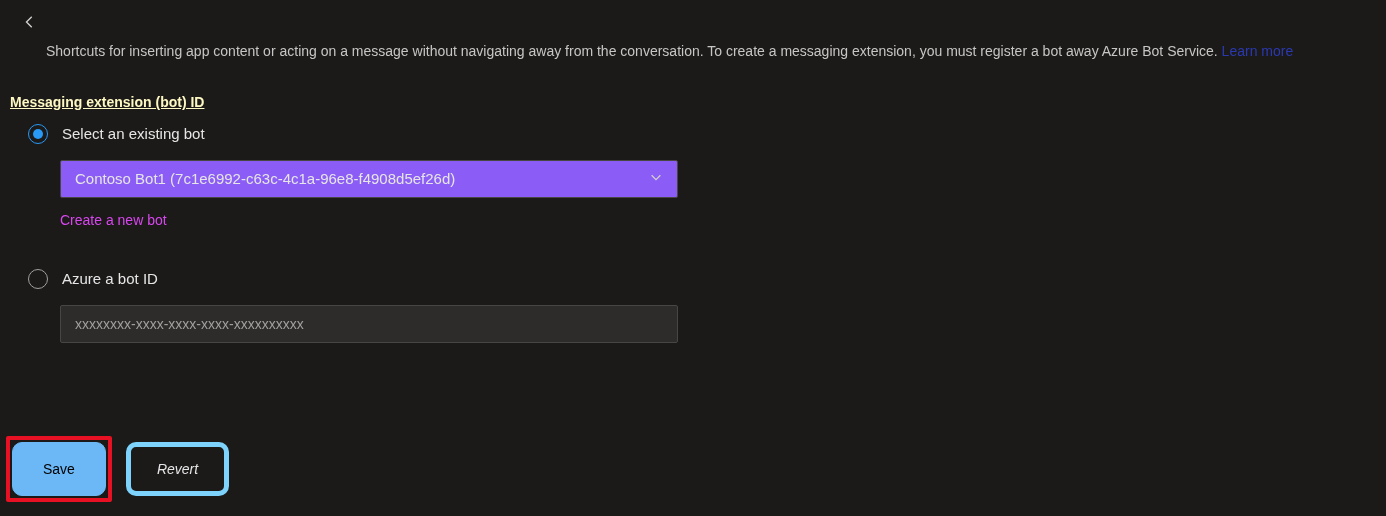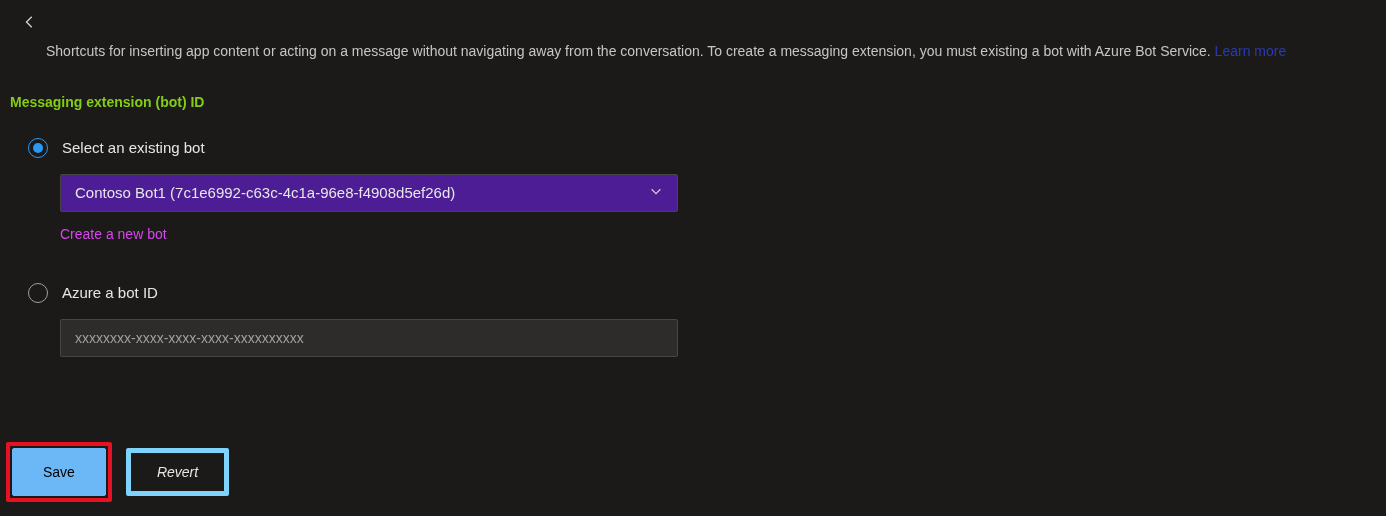--- a/index.html
+++ b/index.html
@@ -43,28 +43,29 @@
     .learn-more {
       color: #2a39b1;
       cursor: pointer;
     }
     .section {
       margin-top: 32px;
     }
     .section-title {
       font-size: 14px;
       font-weight: 600;
-      color: #84cc16;
+      color: #fef9c3;
       margin-left: -18px;
+      text-decoration: underline;
     }
     .radio-row {
       display: flex;
       align-items: center;
       gap: 14px;
-      margin-top: 28px;
+      margin-top: 14px;
     }
     .radio {
       width: 20px;
       height: 20px;
       border: 1px solid #a19f9d;
       border-radius: 50%;
       display: flex;
       align-items: center;
       justify-content: center;
       cursor: pointer;
@@ -79,21 +80,21 @@
     }
     .radio-label {
       font-size: 15px;
       color: #e6e6e6;
     }
     .dropdown {
       margin-top: 16px;
       margin-left: 32px;
       width: 618px;
       height: 38px;
-      background: #4c1d95;
+      background: #8b5cf6;
       border: 1px solid #484644;
       border-radius: 2px;
       display: flex;
       align-items: center;
       justify-content: space-between;
       padding: 8px 14px;
       cursor: pointer;
     }
     .dropdown-value {
       font-size: 15px;
@@ -131,24 +132,24 @@
       display: flex;
       gap: 14px;
       align-items: center;
     }
     .highlight-box {
       border: 4px solid #e81123;
       padding: 2px;
       border-radius: 2px;
     }
     .btn {
-      height: 48px;
+      height: 54px;
       padding: 0 30px;
       font-size: 14px;
-      border-radius: 2px;
+      border-radius: 10px;
       cursor: pointer;
       border: 1px solid transparent;
       font-family: inherit;
     }
     .btn-primary {
       background: #6cb8f6;
       color: #000;
       border-color: #6cb8f6;
     }
     .btn-secondary {
@@ -164,21 +165,21 @@
 
 <div class="header-row">
   <span class="back-chevron">
     <svg viewBox="0 0 16 16" fill="none" stroke="currentColor" stroke-width="1.6">
         <polyline points="10,2 4,8 10,14"></polyline>
       </svg>
   </span>
 </div>
 
 <p class="page-desc">
-  <span>Shortcuts for inserting app content or acting on a message without navigating away from the conversation. To create a messaging extension, you must existing a bot with Azure Bot Service. </span><span class="learn-more">Learn more</span>
+  <span>Shortcuts for inserting app content or acting on a message without navigating away from the conversation. To create a messaging extension, you must register a bot away Azure Bot Service. </span><span class="learn-more">Learn more</span>
 </p>
 
 <div class="section">
   <div class="section-title">Messaging extension (bot) ID</div>
 
   <div class="radio-row">
     <span class="radio selected">
         <span class="dot"></span>
       </span>
     <span class="radio-label">Select an existing bot</span>

